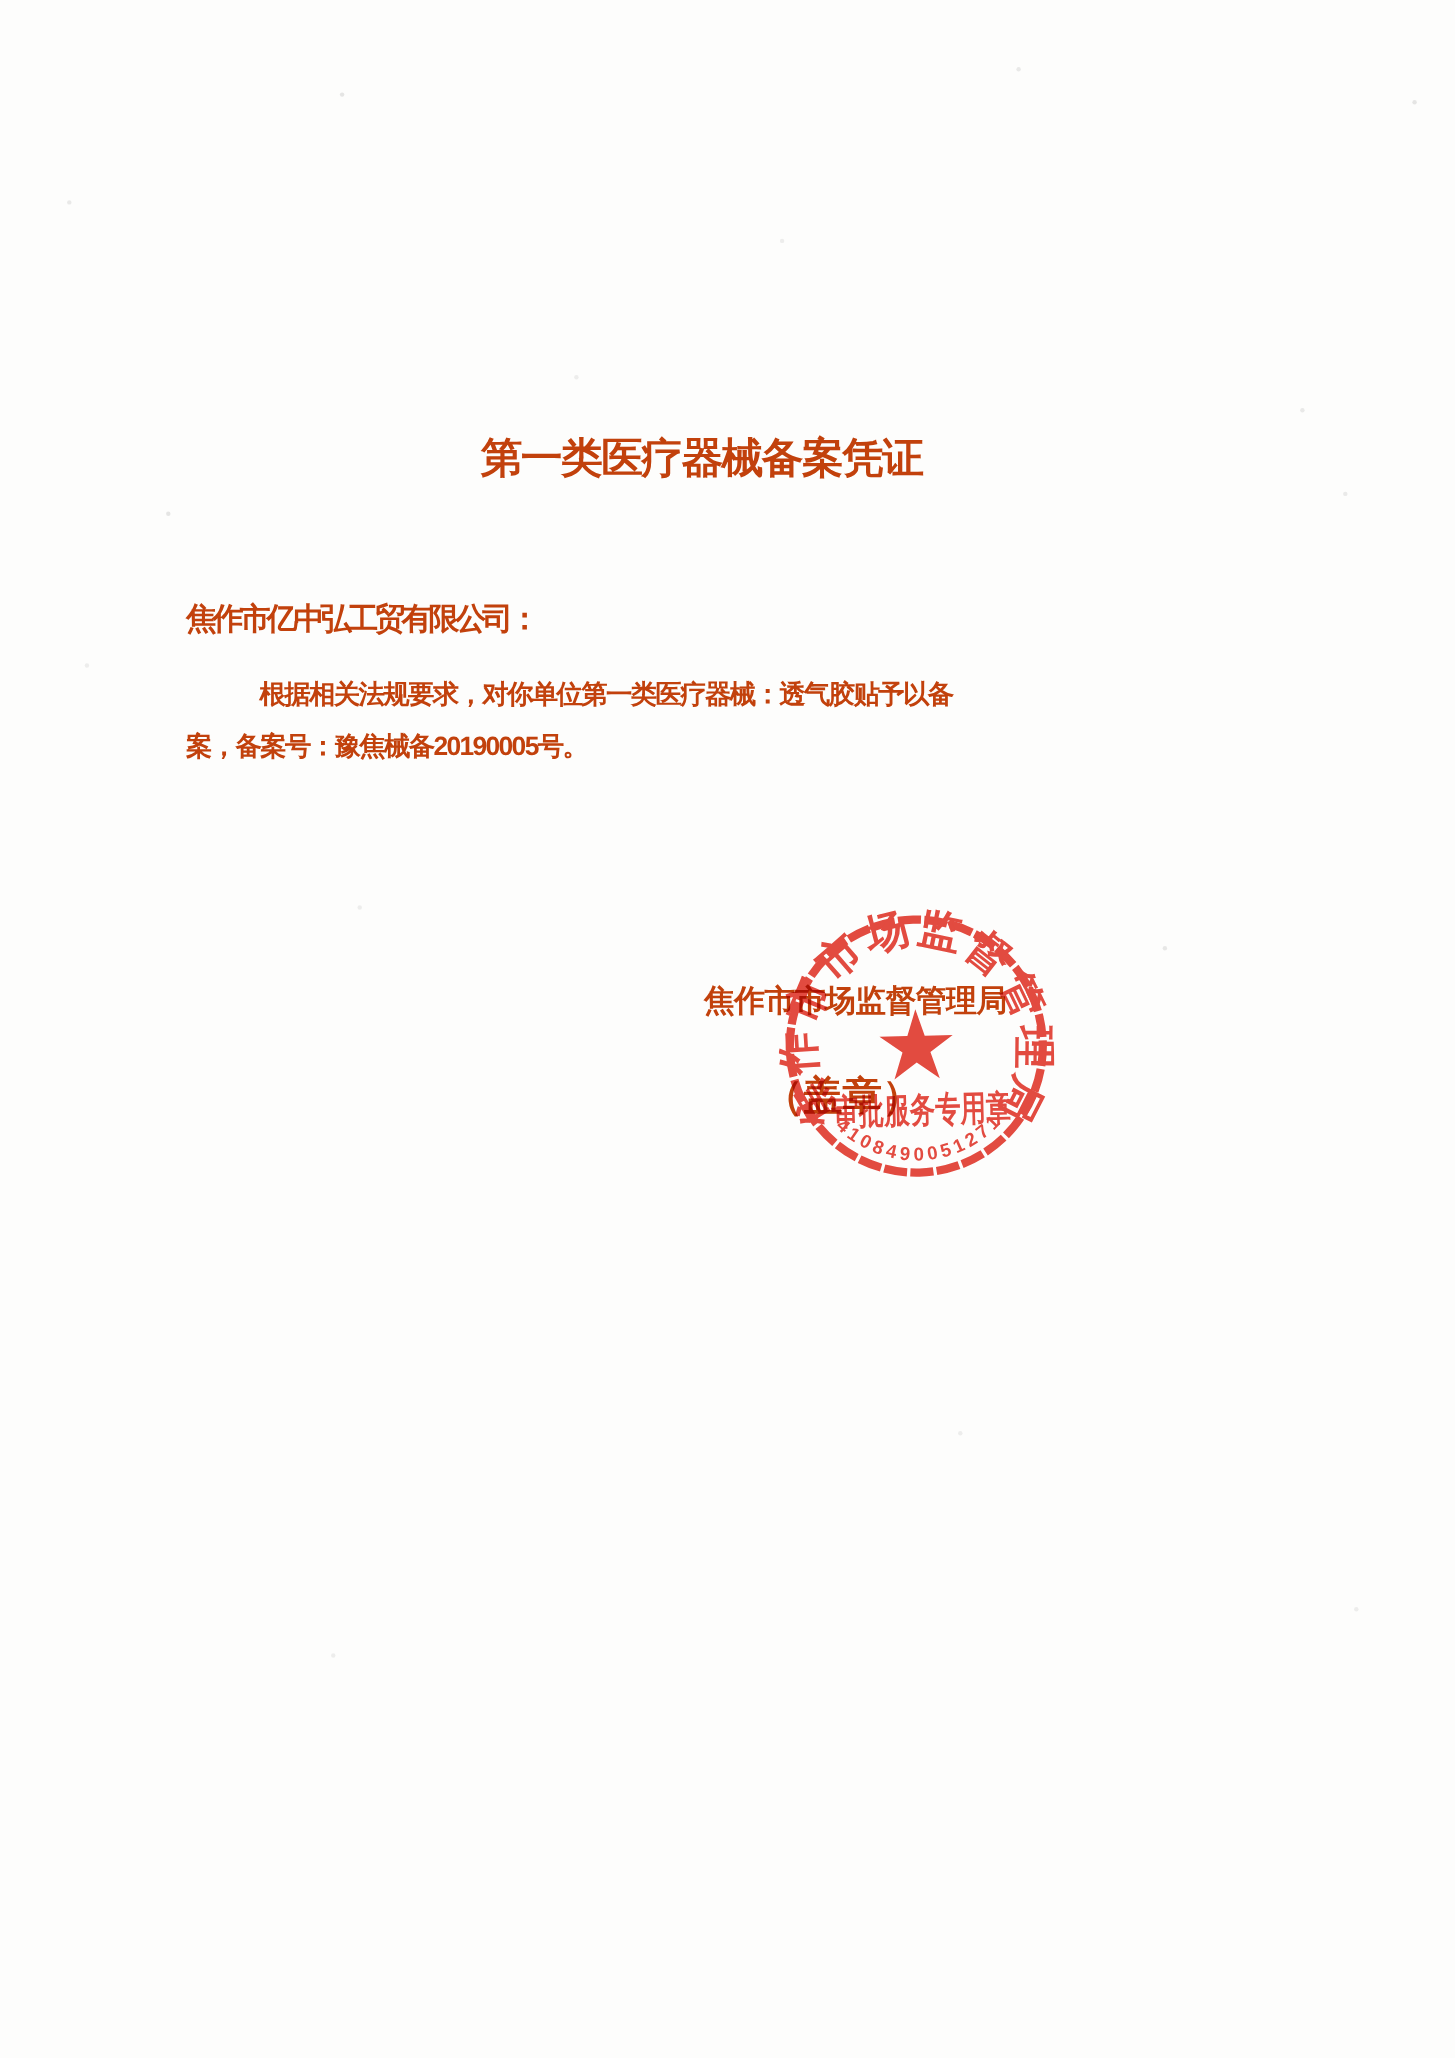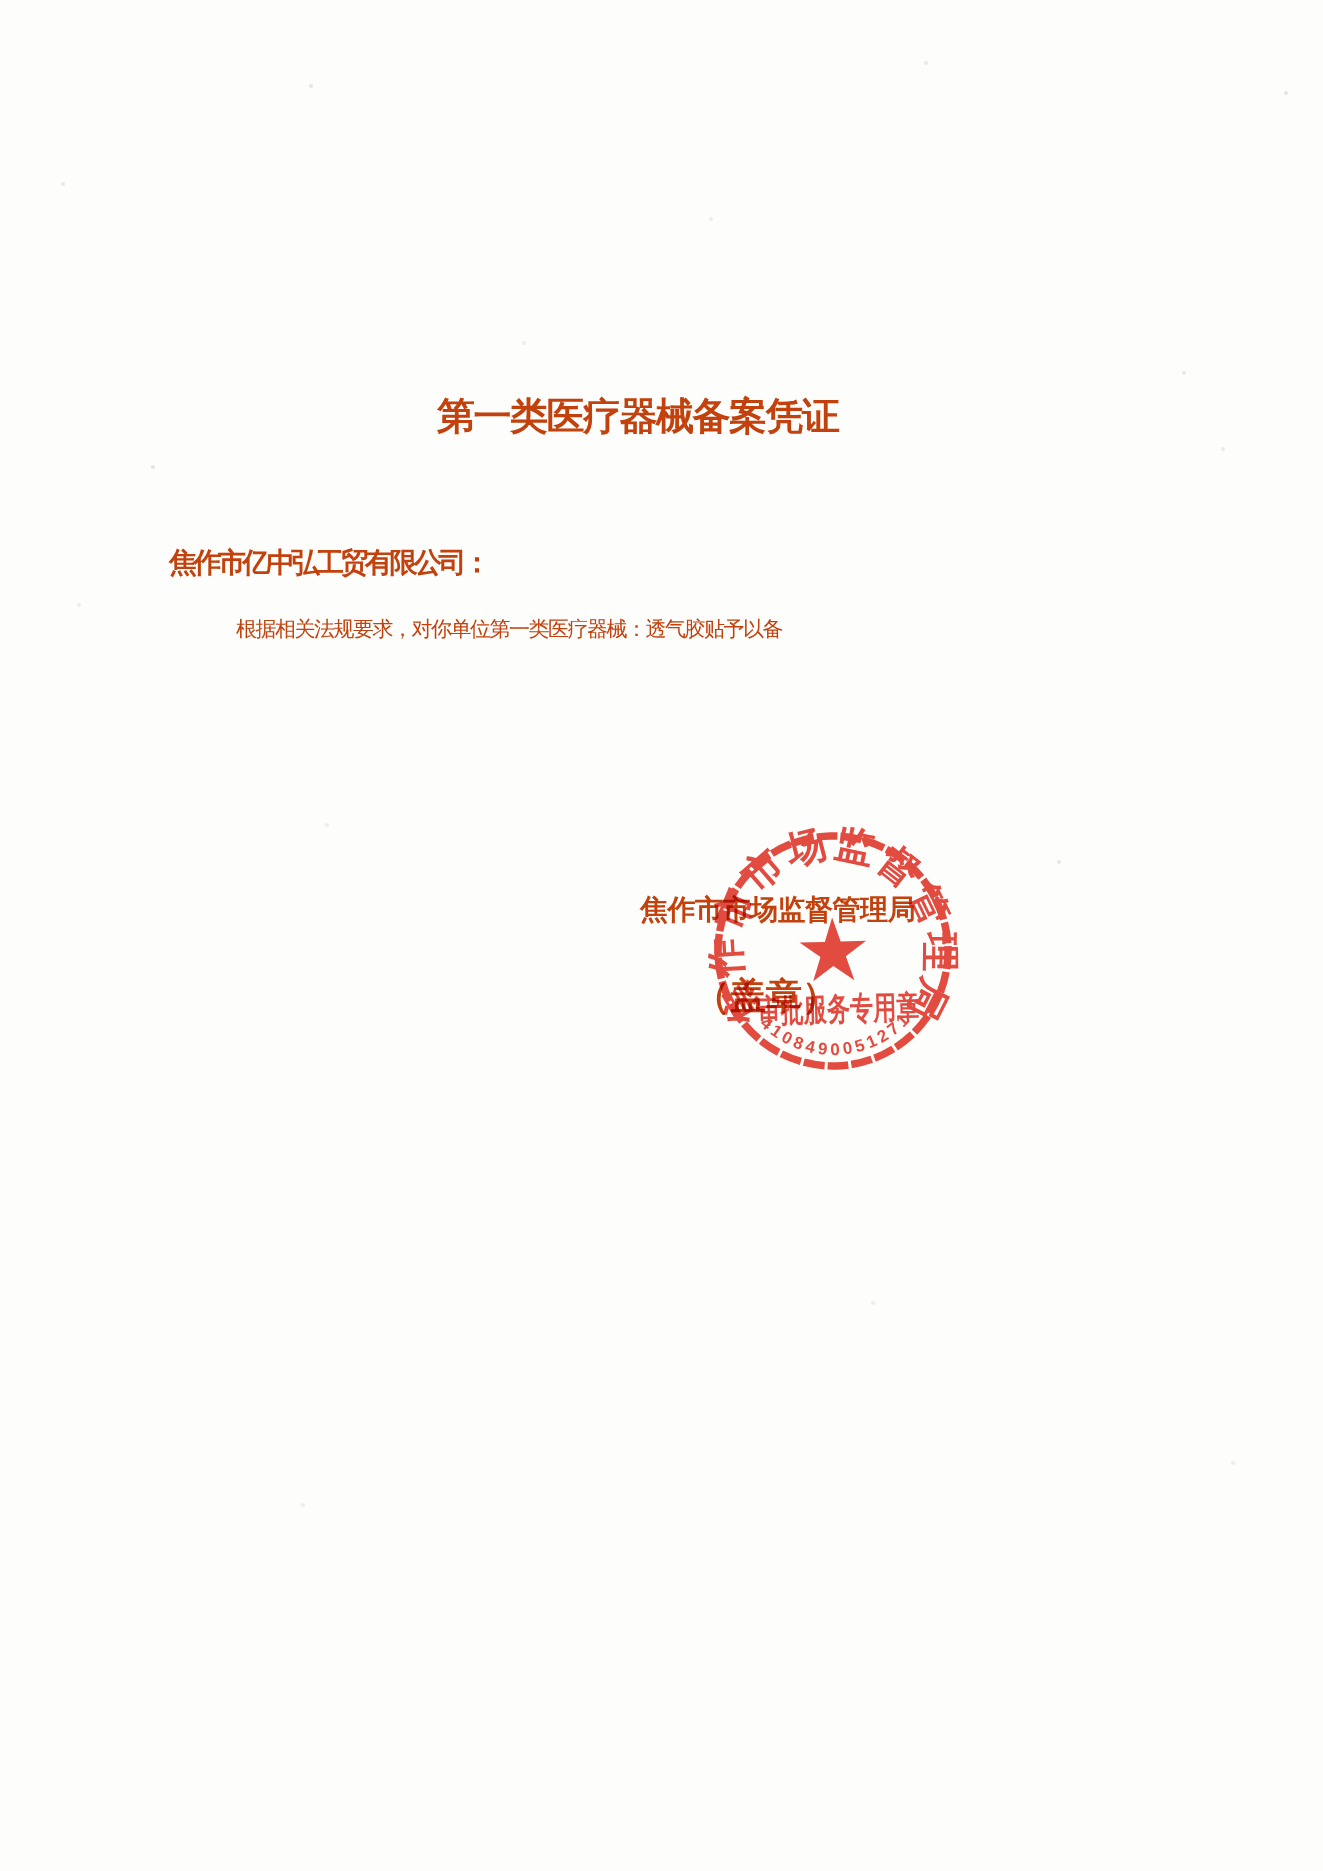--- a/index.html
+++ b/index.html
@@ -55,22 +55,22 @@
     position: absolute;
     left: 169px;
     top: 544px;
     font-size: 28px;
     font-weight: 700;
     letter-spacing: -3.5px;
     white-space: nowrap;
   }
   .body-line {
     position: absolute;
-    font-size: 21px;
-    font-weight: 400;
+    font-size: 24px;
+    font-weight: 700;
     letter-spacing: -1.5px;
     white-space: nowrap;
   }
   .line1 { left: 236px; top: 615px; }
   .line2 { left: 169px; top: 662px; }
   .issuer {
     position: absolute;
     left: 640px;
     top: 891px;
     font-size: 28px;
@@ -137,20 +137,21 @@
 
 <div class="page">
   <div class="noise"></div>
 
   <h1 class="title">第一类医疗器械备案凭证</h1>
 
   <div class="salutation">焦作市亿中弘工贸有限公司：</div>
 
   <div class="body-line line1">根据相关法规要求，对你单位第一类医疗器械：透气胶贴予以备</div>
 
+  <div class="body-line line2">案，备案号：豫焦械备20190005号。</div>
 
   <div class="issuer">焦作市市场监督管理局</div>
 
   <div class="stamp-note">（盖章）</div>
 
 
   <div class="seal">
     <svg viewBox="0 0 250 250" width="250" height="250">
       <circle class="seal-ring" cx="125" cy="125" r="115"></circle>
       <path id="sealTopArc" d="M 64.6 197 A 94 94 0 1 1 185.4 197" fill="none"></path>

